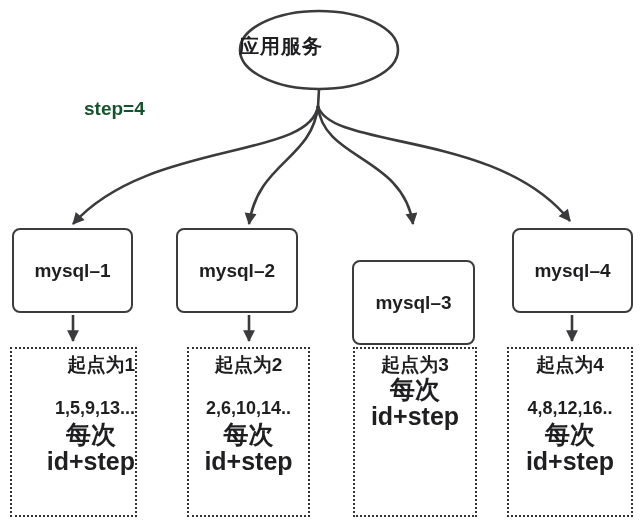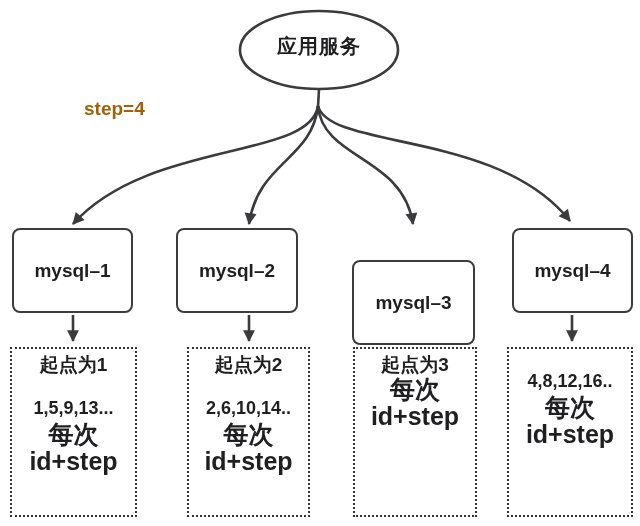--- a/index.html
+++ b/index.html
@@ -21,31 +21,31 @@
   .arrows-svg {
     position: absolute;
     left: 0; top: 0;
     width: 640px; height: 526px;
     pointer-events: none;
   }
   .ellipse-label {
     position: absolute;
     left: 239px; top: 33px;
     width: 160px;
-    text-align: center;
+    text-align: left;
     font-size: 20px;
     font-weight: 600;
     letter-spacing: 1px;
   }
   .step-annotation {
     position: absolute;
     left: 84px; top: 98px;
     font-size: 19px;
     font-weight: 600;
-    color: #a16207;
+    color: #14532d;
   }
   .db-box {
     position: absolute;
     top: 228px;
     height: 85px;
     box-sizing: border-box;
     border: 2.5px solid #3c3c3f;
     border-radius: 8px;
     background: #ffffff;
     display: flex;
@@ -122,21 +122,21 @@
   <div class="db-box" style="left:176px;width:122px;">
     <span>mysql–2</span>
   </div>
   <div class="db-box" style="left:352px;width:123px;margin-top:32px;">
     <span>mysql–3</span>
   </div>
   <div class="db-box" style="left:512px;width:121px;align-items:center;">
     <span>mysql–4</span>
   </div>
 
-  <div class="range-box" style="left:10px;width:127px;">
+  <div class="range-box" style="left:10px;width:127px;align-items:flex-end;">
     <div class="range-start">起点为1</div>
     <div class="range-seq">1,5,9,13...</div>
     <div class="range-rule">
       <div>每次</div>
       <div>id+step</div>
     </div>
   </div>
 
   <div class="range-box" style="left:187px;width:123px;">
     <div class="range-start">起点为2</div>
@@ -149,20 +149,21 @@
 
   <div class="range-box" style="left:353px;width:124px;">
     <div class="range-start">起点为3</div>
     <div class="range-rule">
       <div>每次</div>
       <div>id+step</div>
     </div>
   </div>
 
   <div class="range-box" style="left:507px;width:126px;">
+    <div class="range-start">起点为4</div>
     <div class="range-seq">4,8,12,16..</div>
     <div class="range-rule">
       <div>每次</div>
       <div>id+step</div>
     </div>
   </div>
 
 </div>
 
 </body></html>

